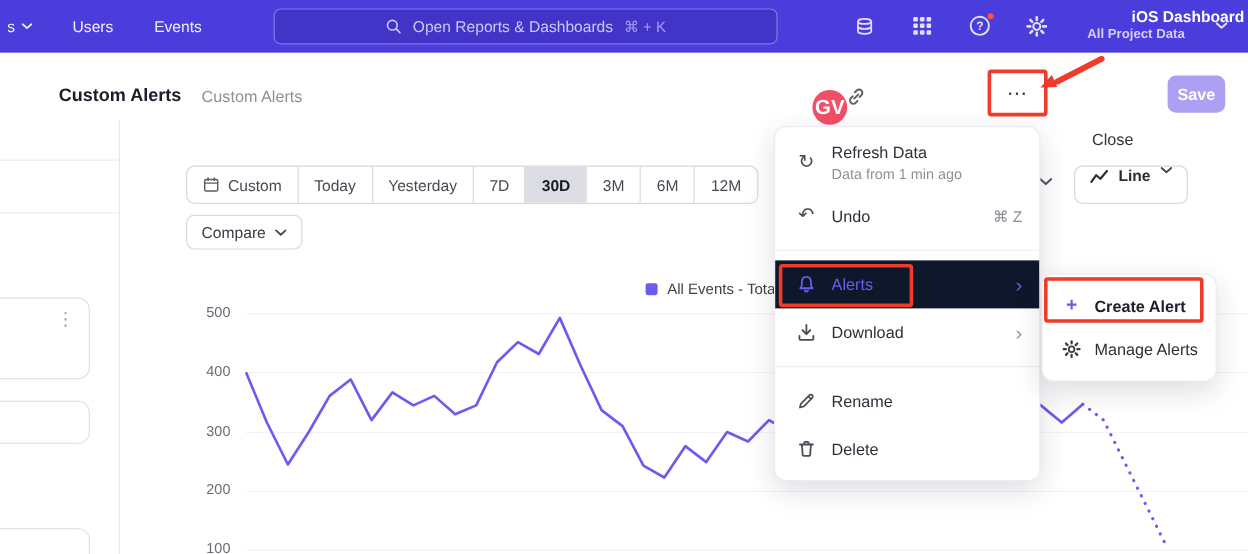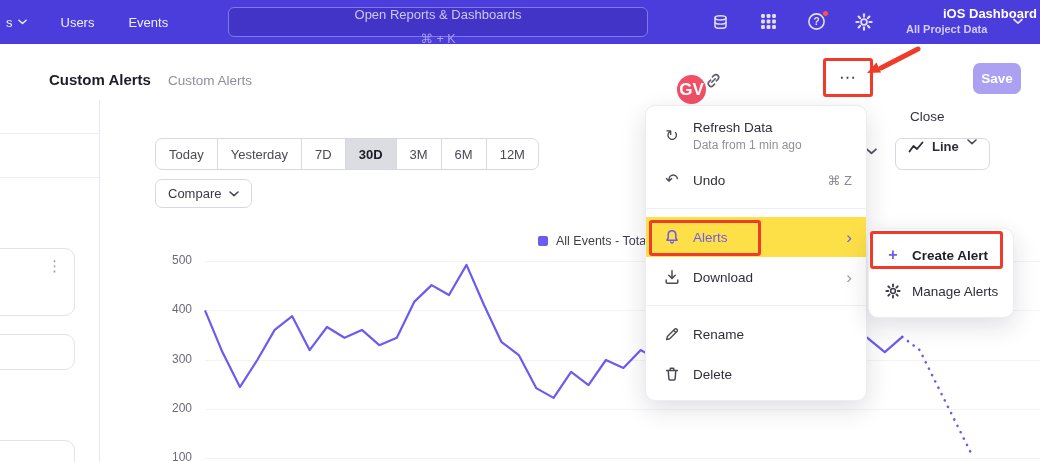--- a/index.html
+++ b/index.html
@@ -11,21 +11,21 @@
   }
   svg { display:block; }
 
   
   .navbar { position:absolute; top:0; left:0; width:100%; height:44px;
     background:var(--navbar,#4b3ddc); z-index:4; }
   .nav-left { position:absolute; left:6px; top:0; height:44px; display:flex; align-items:center; gap:34px; }
   .nav-item { color:#f1eefc; font-size:13px; display:flex; align-items:center; gap:5px; cursor:pointer; }
   .nav-search { position:absolute; left:228px; top:7px; width:420px; height:30px;
     background:#4334c8; border:1px solid #8377ec; border-radius:6px;
-    display:flex; align-items:center; justify-content:center; gap:9px; cursor:pointer;flex-direction:column; }
+    display:flex; align-items:center; justify-content:center; gap:9px; cursor:pointer; }
   .nav-search .ph { color:#cdc7f5; font-size:13px; }
   .nav-search .sc { color:#a79ef0; font-size:12.5px; }
   .nav-ico { position:absolute; top:13px; width:20px; height:18px; color:#e3dffb; cursor:pointer; }
   .nav-ico.help { top:12px; }
   .help-dot { position:absolute; right:-2px; top:-2px; width:7px; height:7px; border-radius:50%;
     background:#ff5346; border:1px solid var(--navbar,#4b3ddc); }
   .project { position:absolute; left:906px; top:6px; color:#fff; cursor:pointer; }
   .project .t { font-size:13px; font-weight:700;padding-left:37px; }
   .project .s { font-size:11px; font-weight:600; color:#d3cdf8; margin-top:2px; }
   .proj-chev { position:absolute; left:1013px; top:18px; color:#e3dffb; }
@@ -86,21 +86,21 @@
     border:1px solid #ececf2; border-radius:10px; box-shadow:0 8px 24px rgba(25,25,60,.14);
     padding:6px 0; z-index:6; }
   .menu-item { display:flex; align-items:center; height:40px; padding:0 14px 0 16px;
     font-size:13.5px; color:#2f2f3a; font-weight:500; cursor:pointer; }
   .menu-item.two-line { height:48px; }
   .mi-icon { width:20px; margin-right:11px; color:#4a4a56; display:flex; justify-content:center;
     font-size:16px; line-height:1; }
   .mi-text2 .sub { font-size:12px; color:#90909b; font-weight:400; margin-top:3px; }
   .mi-shortcut { margin-left:auto; font-size:13px; color:#8b8b96; font-weight:400; }
   .mi-chev { margin-left:auto; font-size:17px; color:#9a9aa5; line-height:1; }
-  .menu-item.accent { background:#fde047; color:var(--accent,#6e5aec); }
+  .menu-item.accent { background:#0f172a; color:var(--accent,#6e5aec); }
   .menu-item.accent .mi-icon, .menu-item.accent .mi-chev { color:var(--accent,#6e5aec); }
   .menu-sep { height:1px; background:#efeff3; margin:8px 0; }
 
   
   .submenu { position:absolute; left:868px; top:228px; width:146px; background:#fff;
     border:1px solid #ececf2; border-radius:10px; box-shadow:0 8px 24px rgba(25,25,60,.14);
     padding:8px 0; z-index:6; }
   .sub-item { display:flex; align-items:center; height:36px; padding:0 12px 0 14px;
     font-size:13.5px; color:#2f2f3a; font-weight:500; cursor:pointer; }
   .sub-item .mi-icon { margin-right:9px; }
@@ -225,20 +225,29 @@
     <div class="sb-sep" style="top:33px"></div>
     <div class="sb-sep" style="top:77px"></div>
     <div class="sb-card" style="top:148px; height:68px">
       <span class="kebab">⋮</span>
     </div>
     <div class="sb-card" style="top:234px; height:36px"></div>
     <div class="sb-card" style="top:340px; height:48px"></div>
   </aside>
 
   <div class="seg-group">
+    <div class="seg">
+      <svg width="14" height="14" viewBox="0 0 16 16">
+        <rect x="1.8" y="3" width="12.4" height="11" rx="1.5" fill="none" stroke="#5a5a64" stroke-width="1.4"></rect>
+        <line x1="1.8" y1="6.4" x2="14.2" y2="6.4" stroke="#5a5a64" stroke-width="1.4"></line>
+        <line x1="5" y1="1.4" x2="5" y2="3.8" stroke="#5a5a64" stroke-width="1.4" stroke-linecap="round"></line>
+        <line x1="11" y1="1.4" x2="11" y2="3.8" stroke="#5a5a64" stroke-width="1.4" stroke-linecap="round"></line>
+      </svg>
+      <span>Custom</span>
+    </div>
     <div class="seg">
         <span>Today</span>
       </div>
     <div class="seg">
         <span>Yesterday</span>
       </div>
     <div class="seg">
         <span>7D</span>
       </div>
     <div class="seg selected">

